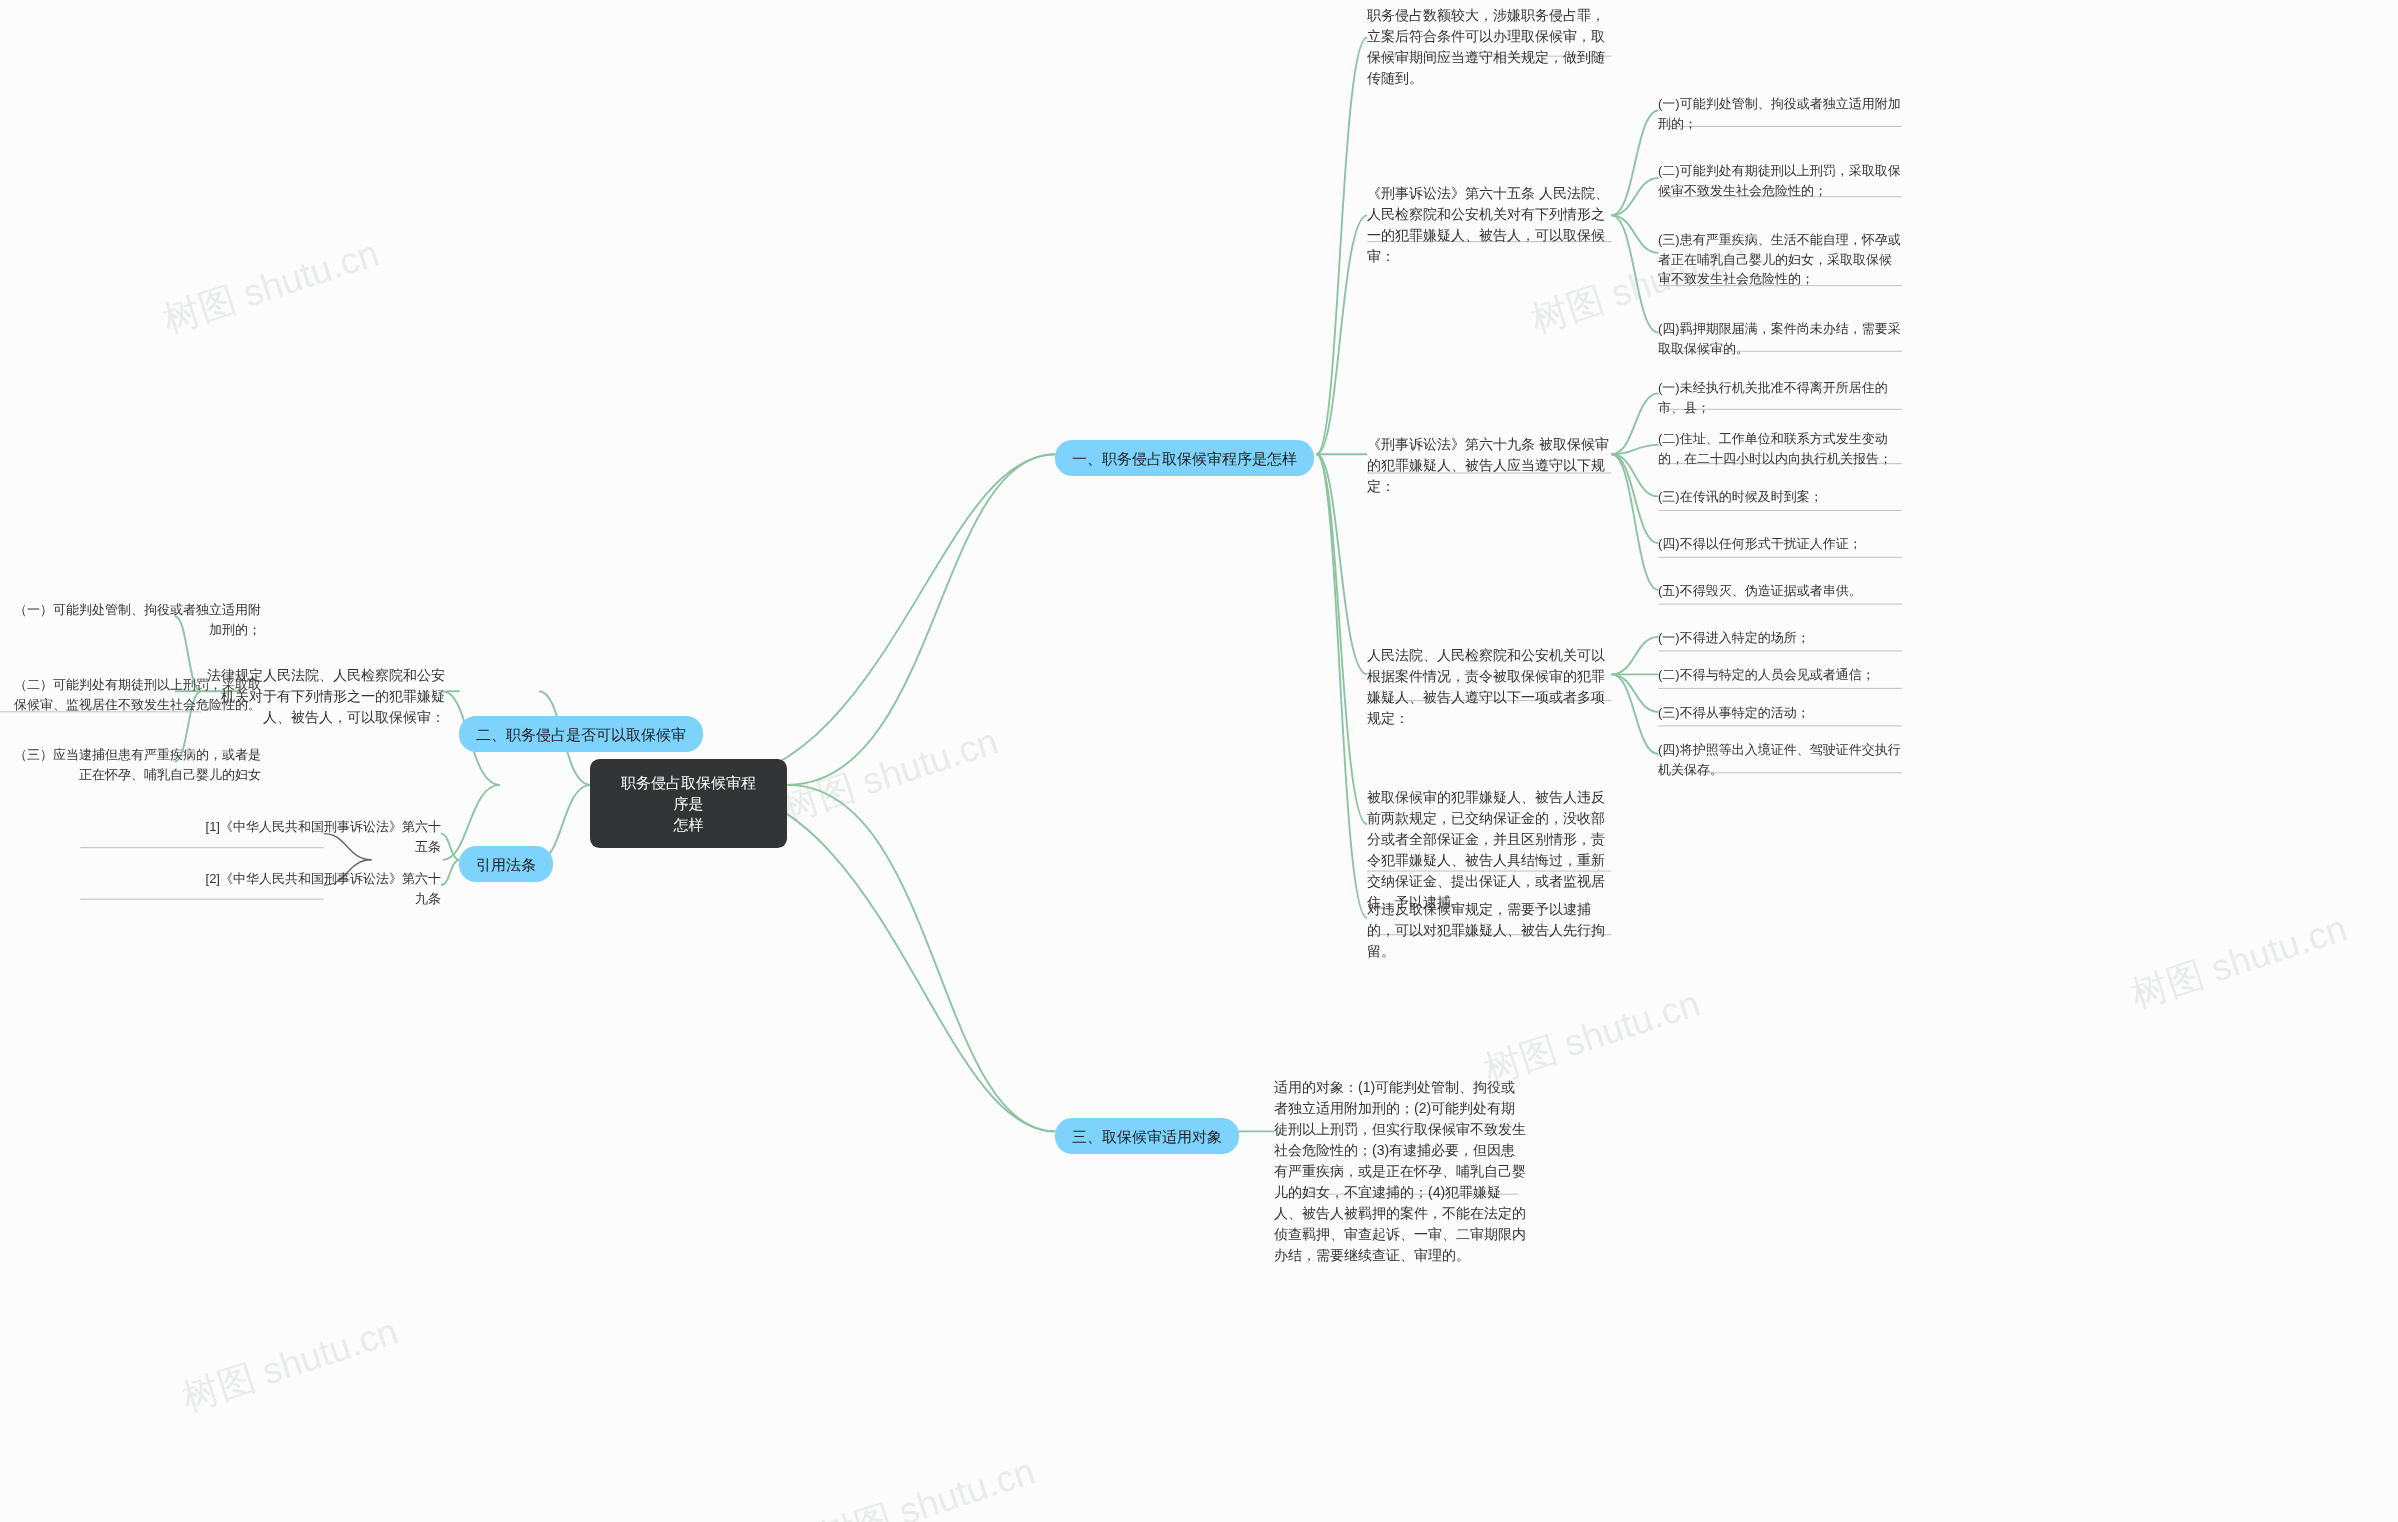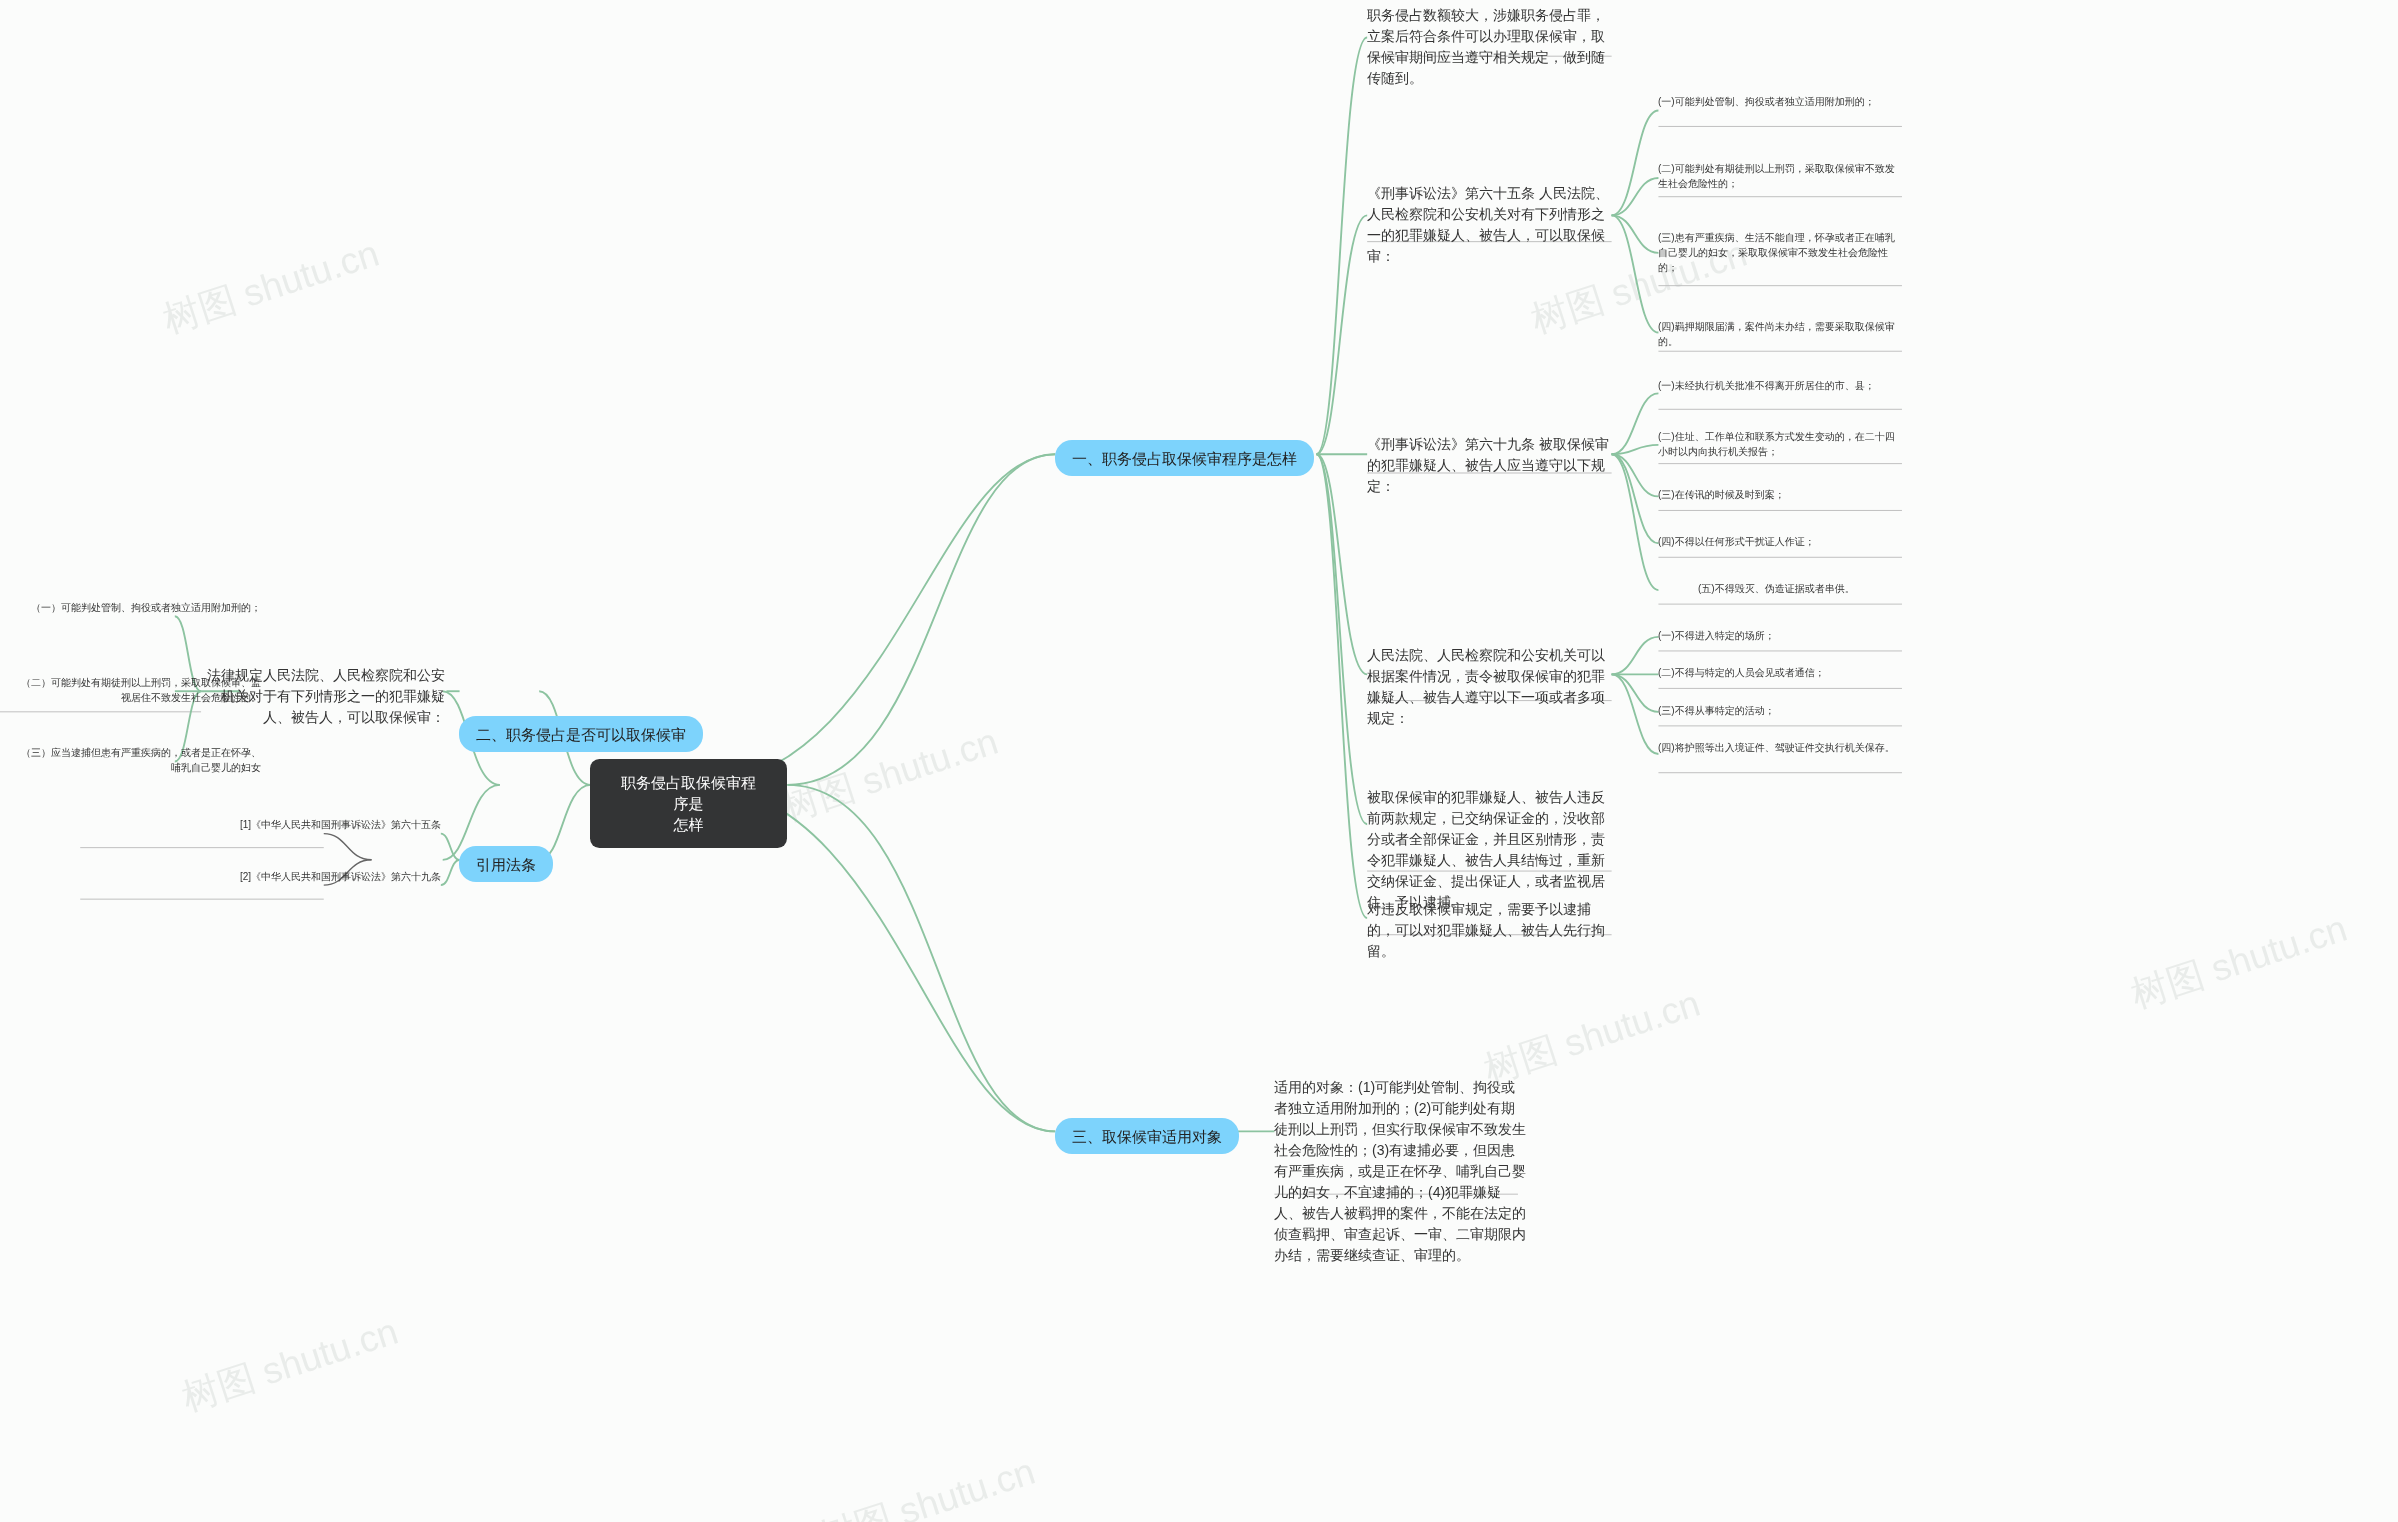--- a/index.html
+++ b/index.html
@@ -44,21 +44,21 @@
     white-space: nowrap;
   }
   .mid {
     color: #333;
     font-size: 14px;
     width: 244px;
     line-height: 1.5;
   }
   .leaf {
     color: #333;
-    font-size: 10px;
+    font-size: 13px;
     width: 244px;
     line-height: 1.5;
   }
   .watermark {
     position: absolute;
     color: #e9ecea;
     font-size: 37px;
     font-family: Arial, "Microsoft YaHei", sans-serif;
     transform: rotate(-18deg);
     white-space: nowrap;
@@ -176,21 +176,21 @@
 
   <div class="node leaf" style="left:1658px; top:94px;" data-name="b1-c1-l1">(一)可能判处管制、拘役或者独立适用附加刑的；</div>
   <div class="node leaf" style="left:1658px; top:161px;" data-name="b1-c1-l2">(二)可能判处有期徒刑以上刑罚，采取取保候审不致发生社会危险性的；</div>
   <div class="node leaf" style="left:1658px; top:230px;" data-name="b1-c1-l3">(三)患有严重疾病、生活不能自理，怀孕或者正在哺乳自己婴儿的妇女，采取取保候审不致发生社会危险性的；</div>
   <div class="node leaf" style="left:1658px; top:319px;" data-name="b1-c1-l4">(四)羁押期限届满，案件尚未办结，需要采取取保候审的。</div>
 
   <div class="node leaf" style="left:1658px; top:378px;" data-name="b1-c2-l1">(一)未经执行机关批准不得离开所居住的市、县；</div>
   <div class="node leaf" style="left:1658px; top:429px;" data-name="b1-c2-l2">(二)住址、工作单位和联系方式发生变动的，在二十四小时以内向执行机关报告；</div>
   <div class="node leaf" style="left:1658px; top:487px;" data-name="b1-c2-l3">(三)在传讯的时候及时到案；</div>
   <div class="node leaf" style="left:1658px; top:534px;" data-name="b1-c2-l4">(四)不得以任何形式干扰证人作证；</div>
-  <div class="node leaf" style="left:1658px; top:581px;margin-left:40px;" data-name="b1-c2-l5">(五)不得毁灭、伪造证据或者串供。</div>
+  <div class="node leaf" style="left:1658px; top:581px;" data-name="b1-c2-l5">(五)不得毁灭、伪造证据或者串供。</div>
 
   <div class="node leaf" style="left:1658px; top:628px;" data-name="b1-c3-l1">(一)不得进入特定的场所；</div>
   <div class="node leaf" style="left:1658px; top:665px;" data-name="b1-c3-l2">(二)不得与特定的人员会见或者通信；</div>
   <div class="node leaf" style="left:1658px; top:703px;" data-name="b1-c3-l3">(三)不得从事特定的活动；</div>
   <div class="node leaf" style="left:1658px; top:740px;" data-name="b1-c3-l4">(四)将护照等出入境证件、驾驶证件交执行机关保存。</div>
 
   <div class="node branch" style="left:1055px; top:1118px;" data-name="branch-3">三、取保候审适用对象</div>
   <div class="node mid" style="left:1274px; top:1077px; width:253px;" data-name="b3-leaf">适用的对象：(1)可能判处管制、拘役或者独立适用附加刑的；(2)可能判处有期徒刑以上刑罚，但实行取保候审不致发生社会危险性的；(3)有逮捕必要，但因患有严重疾病，或是正在怀孕、哺乳自己婴儿的妇女，不宜逮捕的；(4)犯罪嫌疑人、被告人被羁押的案件，不能在法定的侦查羁押、审查起诉、一审、二审期限内办结，需要继续查证、审理的。</div>
 
   <div class="node branch" style="left:240px; top:688px;margin-top:28px;" data-name="branch-2">二、职务侵占是否可以取保候审</div>

